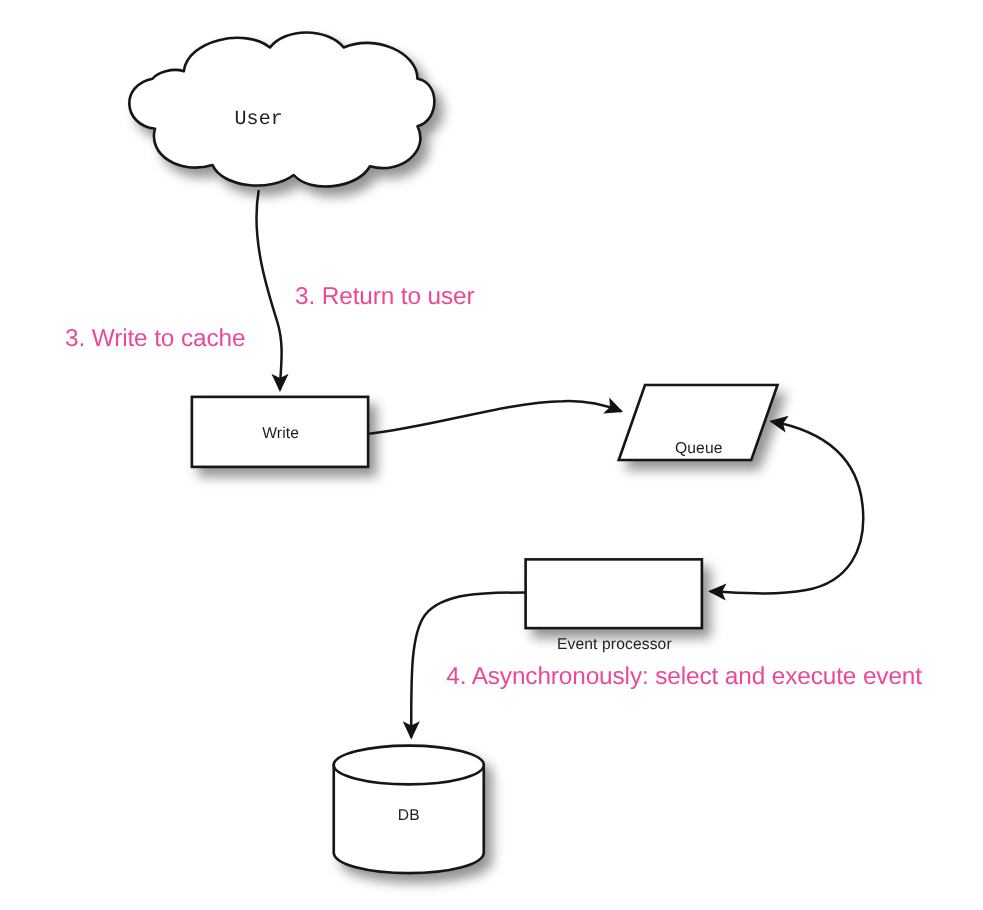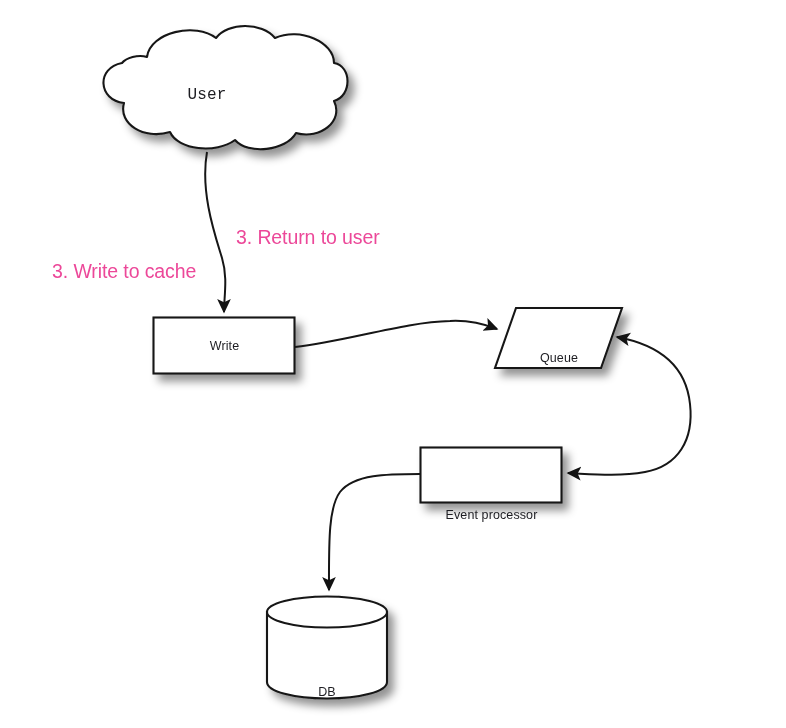--- a/index.html
+++ b/index.html
@@ -129,21 +129,22 @@
   </svg>
 
   <div class="node-label big" style="left:132px; top:86px; width:150px;font-family:Liberation Mono, monospace;">User</div>
 
   <div class="node-label" style="left:154px; top:339px; width:141px;">Write</div>
 
   <div class="node-label" style="left:500px; top:330px; width:118px;margin-top:21px;">Queue</div>
 
   <div class="node-label" style="left:421px; top:468px; width:141px;margin-top:40px;">Event processor</div>
 
-  <div class="node-label" style="left:267px; top:645px; width:120px;margin-top:40px;">DB</div>
+  <div class="node-label" style="left:267px; top:645px; width:120px;">DB</div>
 
   <div class="step-label" style="left:52px; top:260px;">3. Write to cache</div>
 
   <div class="step-label" style="left:236px; top:226px;">3. Return to user</div>
 
 
+  <div class="step-label" style="left:357px; top:530px;">4. Asynchronously: select and execute event</div>
 
 </div>
 
 </body></html>

